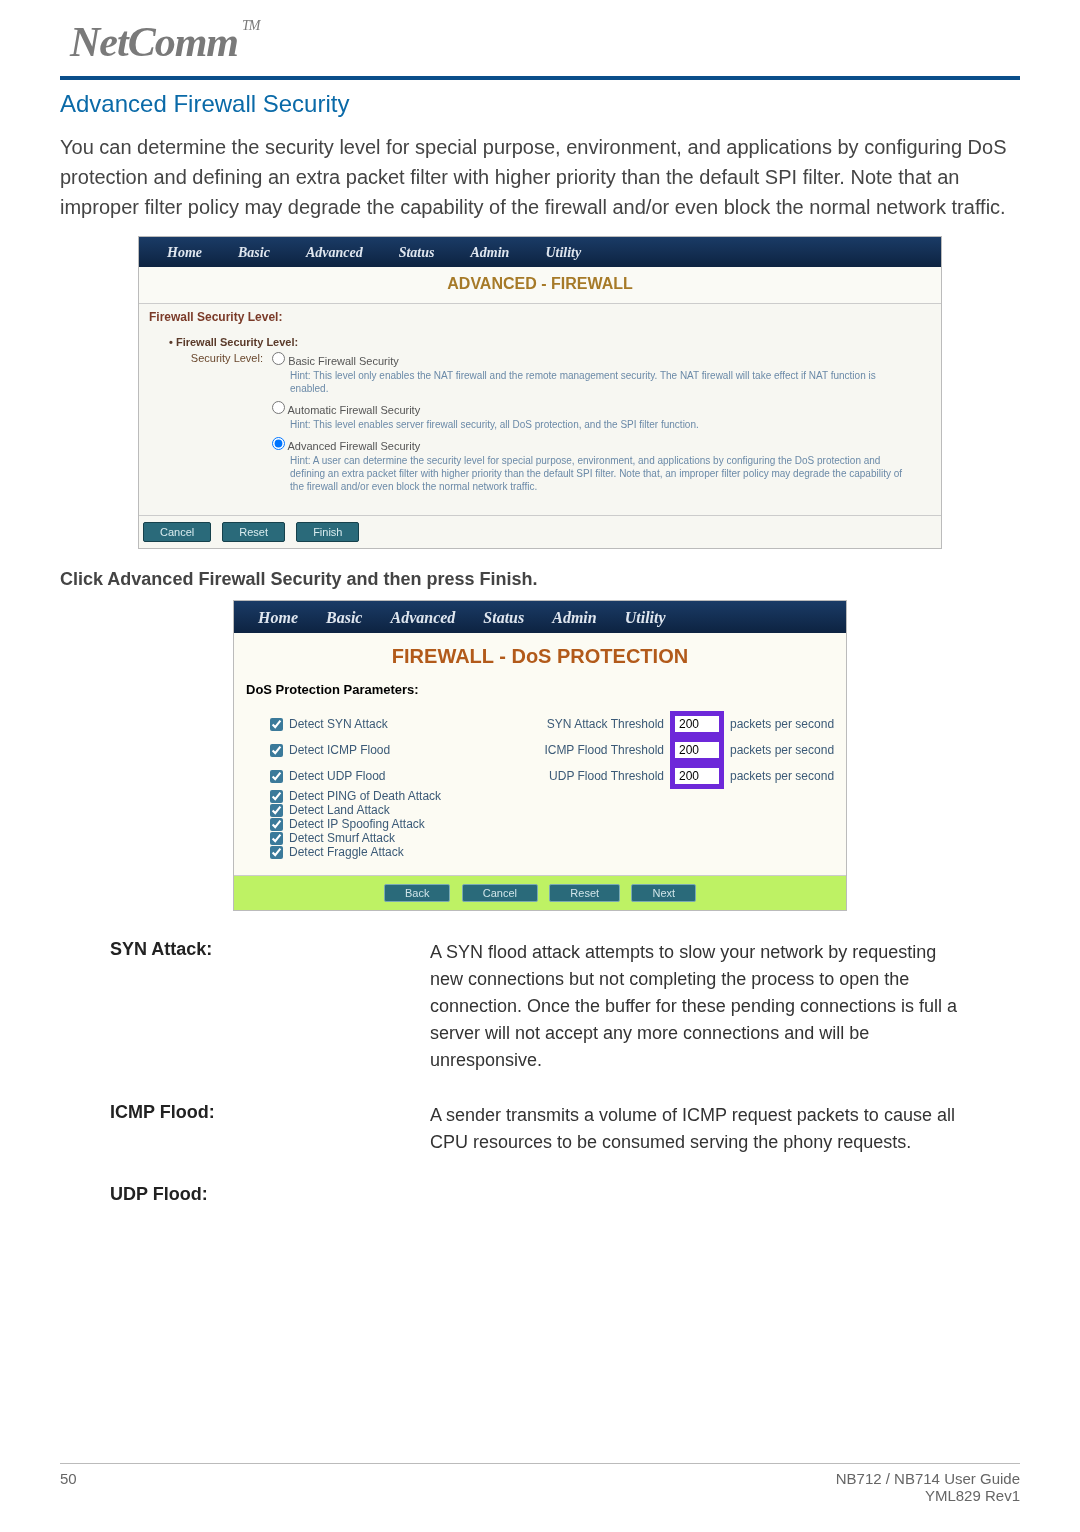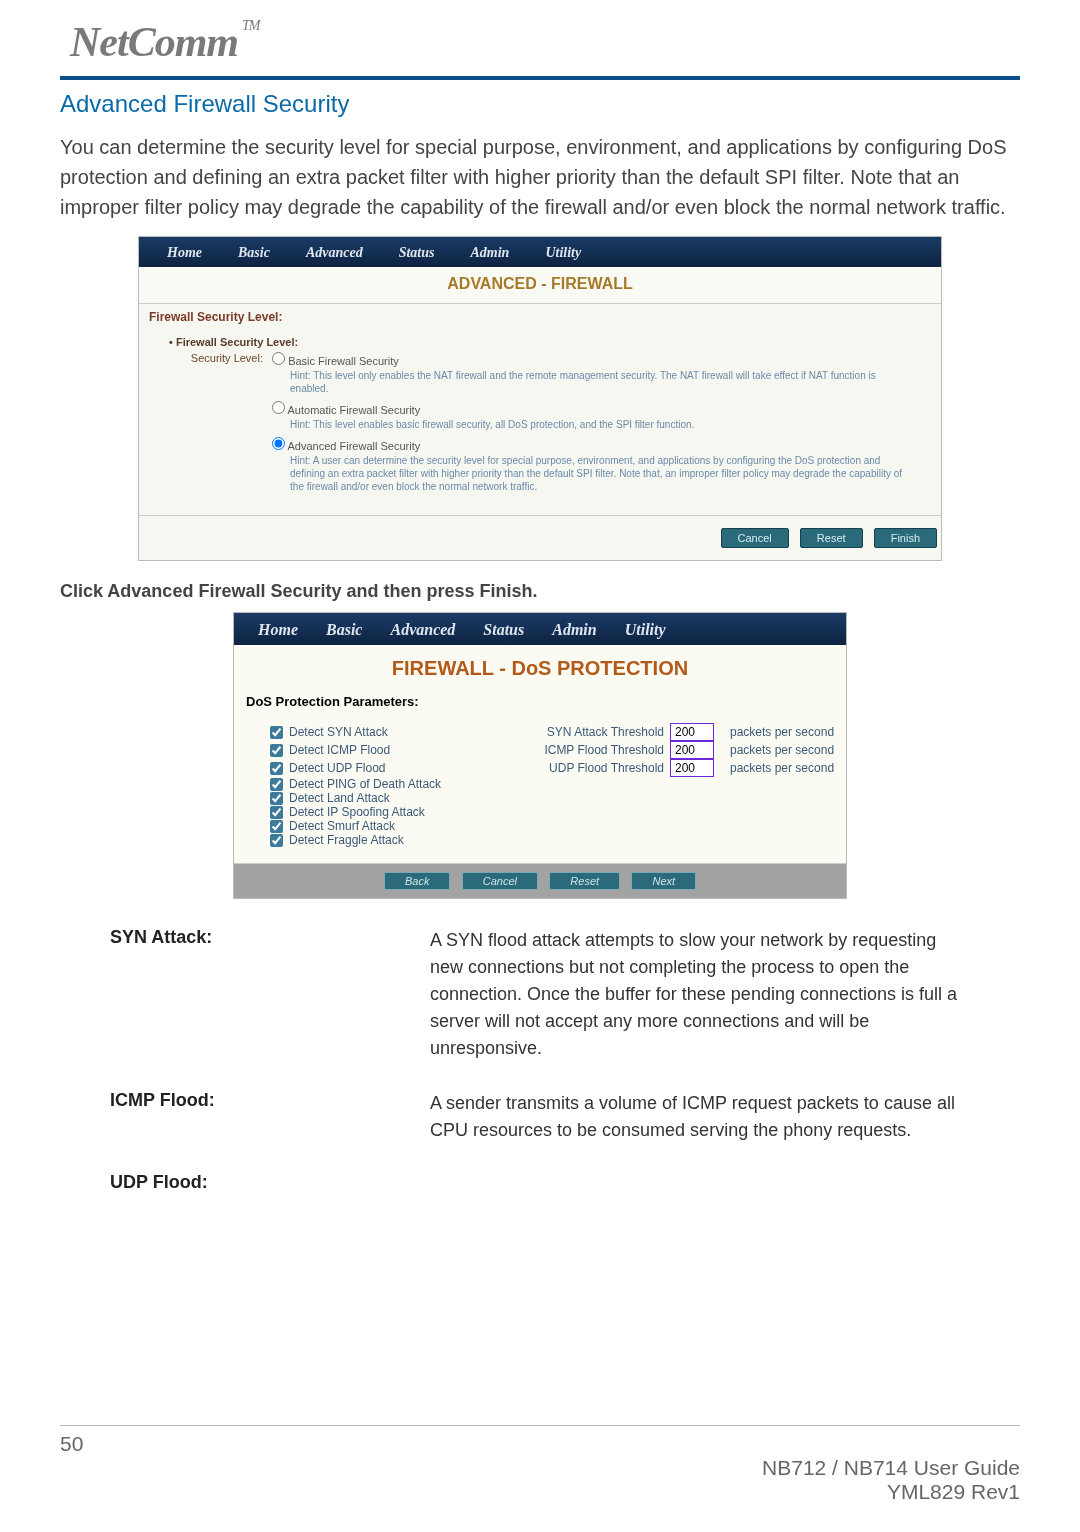--- a/index.html
+++ b/index.html
@@ -111,22 +111,22 @@
     margin-bottom: 4px;
     color: #555;
   }
   .shot1 .hint {
     color: #6b8aa8;
     font-size: 10px;
     line-height: 1.3;
     margin: 2px 0 6px 18px;
   }
   .btnrow {
-    text-align: right;
-    padding: 12px 0;
+    text-align: left;
+    padding: 6px 0;
     border-top: 1px solid #ccc;
     background: #f7f7f2;
   }
   .btn {
     display: inline-block;
     background: #2a6a7a;
     color: #d9ecef;
     font-size: 11px;
     padding: 3px 16px;
     margin: 0 4px;
@@ -167,22 +167,22 @@
     grid-template-columns: 220px 180px 60px 150px;
     row-gap: 0;
     align-items: center;
     padding: 0 0 16px 36px;
     color: #3b5a77;
   }
   .shot2 .cb { display: flex; align-items: center; gap: 6px; }
   .shot2 .cb input { accent-color: #3b7a9a; }
   .shot2 .thlabel { text-align: right; padding-right: 6px; color: #3b5a77; }
   .shot2 .num {
-    width: 44px;
-    border: 1px solid #6d28d9;
+    width: 54px;
+    border: 5px solid #6d28d9;
     padding: 1px 4px;
     background: #fff;
     font-size: 12px;
   }
   .shot2 .unit { color: #3b5a77; }
   .shot2 .btnrow2 {
     background: #2a6a7a;
     text-align: center;
     padding: 2px 0;
   }
@@ -211,27 +211,26 @@
     font-size: 18px;
     line-height: 1.5;
     color: #333;
   }
   
   .foot-rule {
     border-top: 1px solid #bbb;
     padding-top: 6px;
     display: flex;
     justify-content: space-between;
-    font-size: 21px;
+    font-size: 15px;
     color: #666;
     position: absolute;
     left: 60px;
     right: 60px;
     bottom: 28px;
-    flex-direction: column;
   }
   .foot-right { text-align: right; }
 </style>
 </head>
 <body>
 
 <div class="logo">
   <span>NetComm</span><span class="tm">TM</span>
 </div>
 <div class="top-rule"></div>
@@ -256,21 +255,21 @@
       <span class="sec-label">Security Level:</span>
       <div class="opts">
         <div class="opt">
           <input type="radio" name="sl" style="">
           <span>Basic Firewall Security</span>
           <div class="hint">Hint: This level only enables the NAT firewall and the remote management security. The NAT firewall will take effect if NAT function is enabled.</div>
         </div>
         <div class="opt">
           <input type="radio" name="sl" style="">
           <span>Automatic Firewall Security</span>
-          <div class="hint">Hint: This level enables basic firewall security, all DoS protection, and the SPI filter function.</div>
+          <div class="hint">Hint: This level enables server firewall security, all DoS protection, and the SPI filter function.</div>
         </div>
         <div class="opt">
           <input type="radio" name="sl" checked="" style="">
           <span>Advanced Firewall Security</span>
           <div class="hint">Hint: A user can determine the security level for special purpose, environment, and applications by configuring the DoS protection and defining an extra packet filter with higher priority than the default SPI filter. Note that, an improper filter policy may degrade the capability of the firewall and/or even block the normal network traffic.</div>
         </div>
       </div>
     </div>
   </div>
   <div class="btnrow">
@@ -333,21 +332,21 @@
     <div class="cb" style="grid-column:1/5">
         <input type="checkbox" checked="" style="">
         <span>Detect Smurf Attack</span>
       </div>
     <div class="cb" style="grid-column:1/5">
         <input type="checkbox" checked="" style="">
         <span>Detect Fraggle Attack</span>
       </div>
   </div>
   <div style="border-top:1px solid #ccc"></div>
-  <div class="btnrow2" style="background:#a3a3a3; padding:8px 0;font-style:italic;">
+  <div class="btnrow2" style="background:#bef264; padding:8px 0;">
     <span class="btn">Back</span>
     <span class="btn">Cancel</span>
     <span class="btn">Reset</span>
     <span class="btn">Next</span>
   </div>
 </div>
 
 <div class="defs">
   <div class="def">
     <div class="term">SYN Attack:</div>

